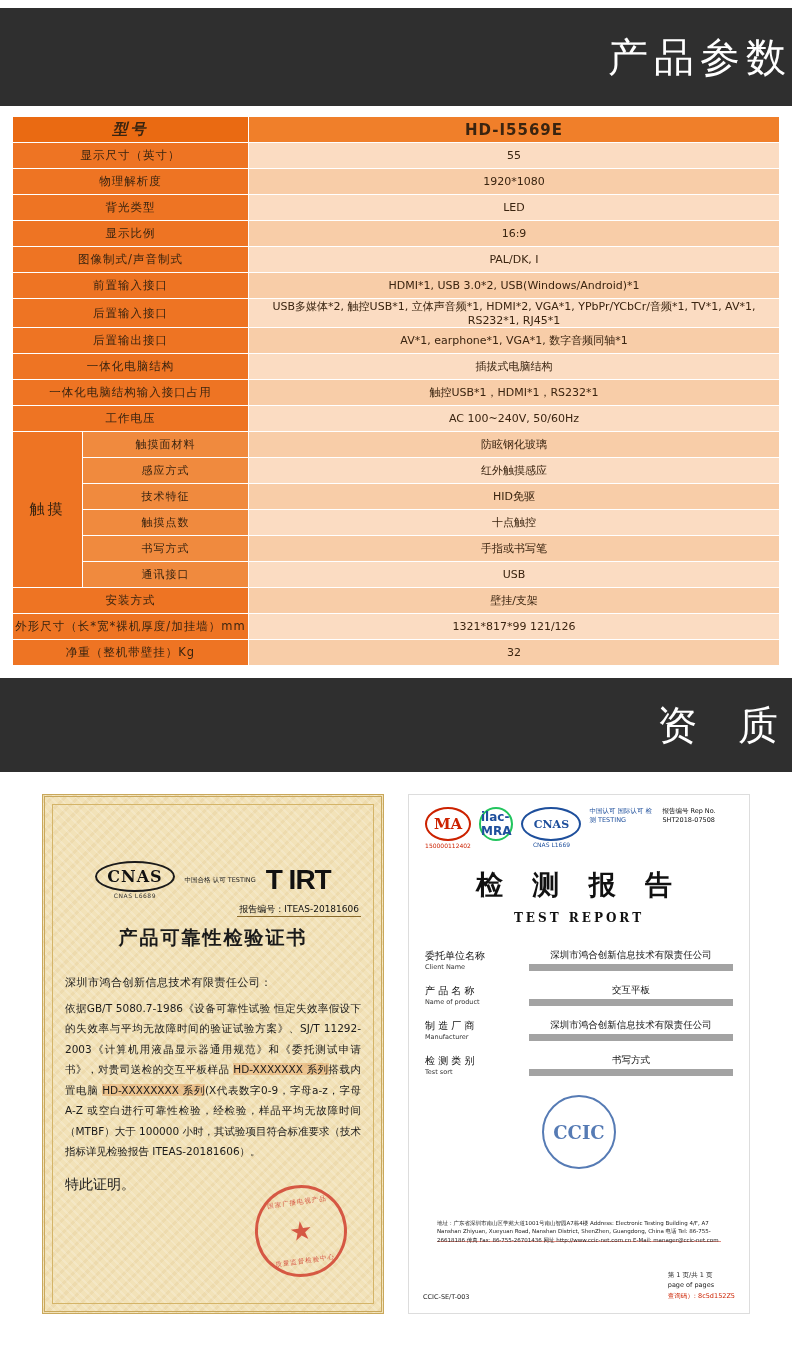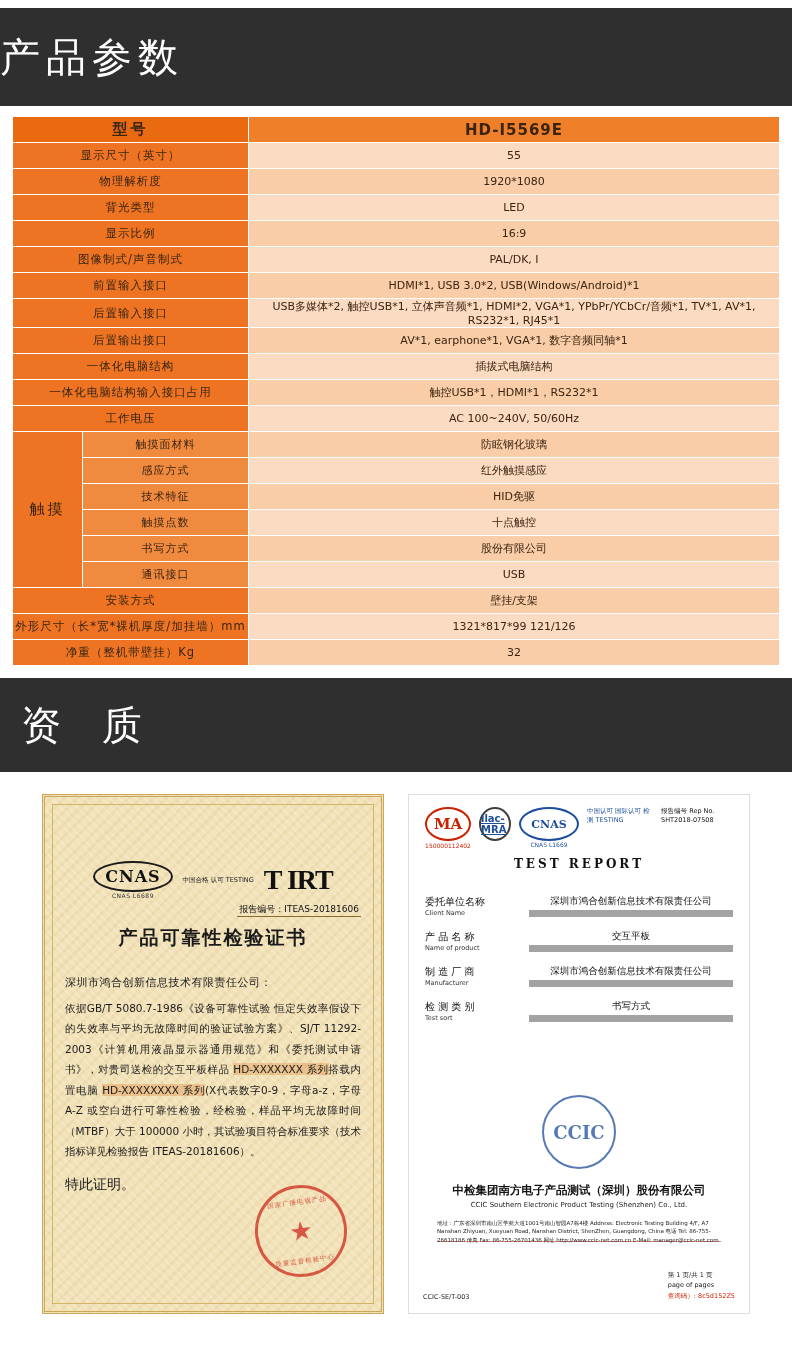--- a/index.html
+++ b/index.html
@@ -15,21 +15,21 @@
     overflow-x: hidden;
   }
   .page { width: 792px; position: relative; }
 
   
   .banner {
     background: #2f2f2f;
     height: 98px;
     display: flex;
     align-items: center;
-    justify-content: flex-start;
+    justify-content: flex-end;
   }
   .banner.second { height: 94px; }
   .banner-title {
     color: #ffffff;
     font-size: 40px;
     letter-spacing: 6px;
     font-weight: normal;
     font-family: "DejaVu Sans", "Liberation Sans", sans-serif;
   }
   .banner.second .banner-title { letter-spacing: 14px; margin-left: 21px; }
@@ -73,20 +73,21 @@
     font-size: 11px;
   }
   .val.alt { background: #f8cda8; }
   .hdr-lbl {
     background: #ea6a12;
     color: #ffffff;
     font-size: 15px;
     font-weight: bold;
     height: 40px;
     letter-spacing: 3px;
+    font-style: italic;
   }
   .hdr-val {
     background: #f07f2a;
     color: #ffffff;
     font-size: 15px;
     font-weight: bold;
     height: 40px;
     letter-spacing: 1px;
   }
   .touch-group {
@@ -141,21 +142,21 @@
     letter-spacing: 1px;
     color: #111;
     font-family: "DejaVu Serif", "Liberation Serif", serif;
   }
   .cnas-sub { font-size: 6px; letter-spacing: 0.5px; text-align: center; color: #333; }
   .tirt {
     font-size: 28px;
     font-weight: bold;
     color: #111;
     letter-spacing: -1px;
-    font-family: Liberation Serif, serif;
+    font-family: Liberation Sans, sans-serif;
   }
   .mini-cn { font-size: 6.5px; color: #222; line-height: 1.25; text-align: left; }
   .cert-reportno {
     text-align: right;
     font-size: 9px;
     color: #111;
     margin-top: 4px;
     border-bottom: 1px solid #8a6a2a;
     display: inline-block;
     float: right;
@@ -238,24 +239,24 @@
     border: 2px solid #cc2200;
     border-radius: 50%;
     width: 46px; height: 34px;
     display: flex; align-items: center; justify-content: center;
     color: #cc2200; font-weight: bold; font-size: 15px;
     font-family: "DejaVu Serif", "Liberation Serif", serif;
   }
   .ma-num { font-size: 6px; color: #cc2200; text-align: center; margin-top: 1px; }
   .ilac-badge {
     width: 46px; height: 34px;
-    border: 2px solid #404040;
+    border: 2px solid #22c55e;
     border-radius: 50%;
     display: flex; align-items: center; justify-content: center;
-    color: #1e4f9c; font-size: 10px; font-weight: bold; text-decoration: underline;
+    color: #1e4f9c; font-size: 12px; font-weight: bold;
   }
   .cnas-badge2 {
     width: 60px; height: 34px;
     border: 2px solid #1e4f9c;
     border-radius: 50%;
     display: flex; align-items: center; justify-content: center;
     color: #1e4f9c; font-size: 11px; font-weight: bold;
     font-family: "DejaVu Serif", "Liberation Serif", serif;
   }
   .cnas2-sub { font-size: 6px; color: #1e4f9c; text-align: center; }
@@ -426,21 +427,21 @@
         <tr>
           <td class="lbl-sub tall">技术特征</td>
           <td class="val alt tall">HID免驱</td>
         </tr>
         <tr>
           <td class="lbl-sub tall">触摸点数</td>
           <td class="val tall">十点触控</td>
         </tr>
         <tr>
           <td class="lbl-sub tall">书写方式</td>
-          <td class="val alt tall">股份有限公司</td>
+          <td class="val alt tall">手指或书写笔</td>
         </tr>
         <tr>
           <td class="lbl-sub tall">通讯接口</td>
           <td class="val tall">USB</td>
         </tr>
 
         <tr>
           <td class="lbl" colspan="2">安装方式</td>
           <td class="val alt">壁挂/支架</td>
         </tr>
@@ -506,20 +507,21 @@
           <div class="cnas-badge2">CNAS</div>
           <div class="cnas2-sub">CNAS L1669</div>
         </div>
         <div class="rc-accred">中国认可
 国际认可
 检测
 TESTING</div>
         <div class="rc-reportno">报告编号 Rep No. SHT2018-07508</div>
       </div>
 
+      <div class="rc-title">检 测 报 告</div>
       <div class="rc-subtitle">TEST   REPORT</div>
 
       <div class="rc-fields">
         <div class="rc-row">
           <div class="rc-key">
             <span>委托单位名称</span>
             <span class="en">Client Name</span>
           </div>
           <div class="rc-value">深圳市鸿合创新信息技术有限责任公司</div>
         </div>
@@ -541,24 +543,20 @@
           <div class="rc-key">
             <span>检 测 类 别</span>
             <span class="en">Test sort</span>
           </div>
           <div class="rc-value">书写方式</div>
         </div>
       </div>
 
       <div class="ccic-seal">CCIC</div>
 
-      <div class="rc-org">
-        <span>中检集团南方电子产品测试（深圳）股份有限公司</span>
-        <div class="rc-org-en">CCIC Southern Electronic Product Testing (Shenzhen) Co., Ltd.</div>
-      </div>
 
       <div class="redline"></div>
 
       <div class="rc-addr">地址：广东省深圳市南山区学苑大道1001号南山智园A7栋4楼
 Address: Electronic Testing Building 4/F, A7 Nanshan Zhiyuan, Xueyuan Road, Nanshan District, ShenZhen, Guangdong, China
 电话 Tel: 86-755-26618186      传真 Fax: 86-755-26701436
 网址 http://www.ccic-net.com.cn      E-Mail: manager@ccic-net.com</div>
 
       <div class="rc-bottom-left">CCIC-SE/T-003</div>
       <div class="rc-bottom-right">

